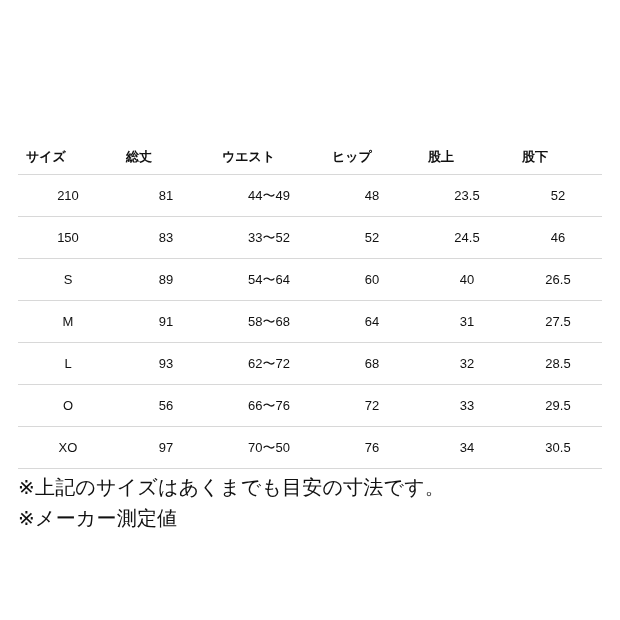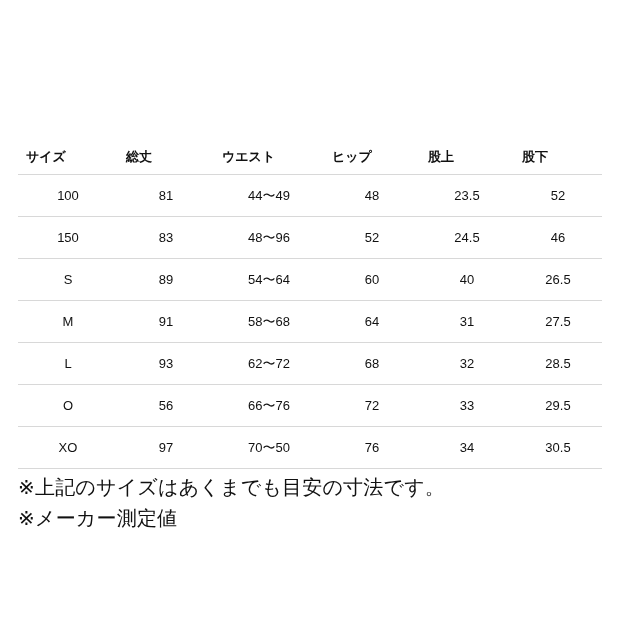--- a/index.html
+++ b/index.html
@@ -104,31 +104,31 @@
           <th class="c0">サイズ</th>
           <th class="c1">総丈</th>
           <th class="c2">ウエスト</th>
           <th class="c3">ヒップ</th>
           <th class="c4">股上</th>
           <th class="c5">股下</th>
         </tr>
       </thead>
       <tbody>
         <tr>
-          <td>100</td>
+          <td>210</td>
           <td>81</td>
           <td>44〜49</td>
           <td>48</td>
           <td>23.5</td>
           <td>52</td>
         </tr>
         <tr>
           <td>150</td>
           <td>83</td>
-          <td>48〜96</td>
+          <td>33〜52</td>
           <td>52</td>
           <td>24.5</td>
           <td>46</td>
         </tr>
         <tr>
           <td>S</td>
           <td>89</td>
           <td>54〜64</td>
           <td>60</td>
           <td>40</td>

